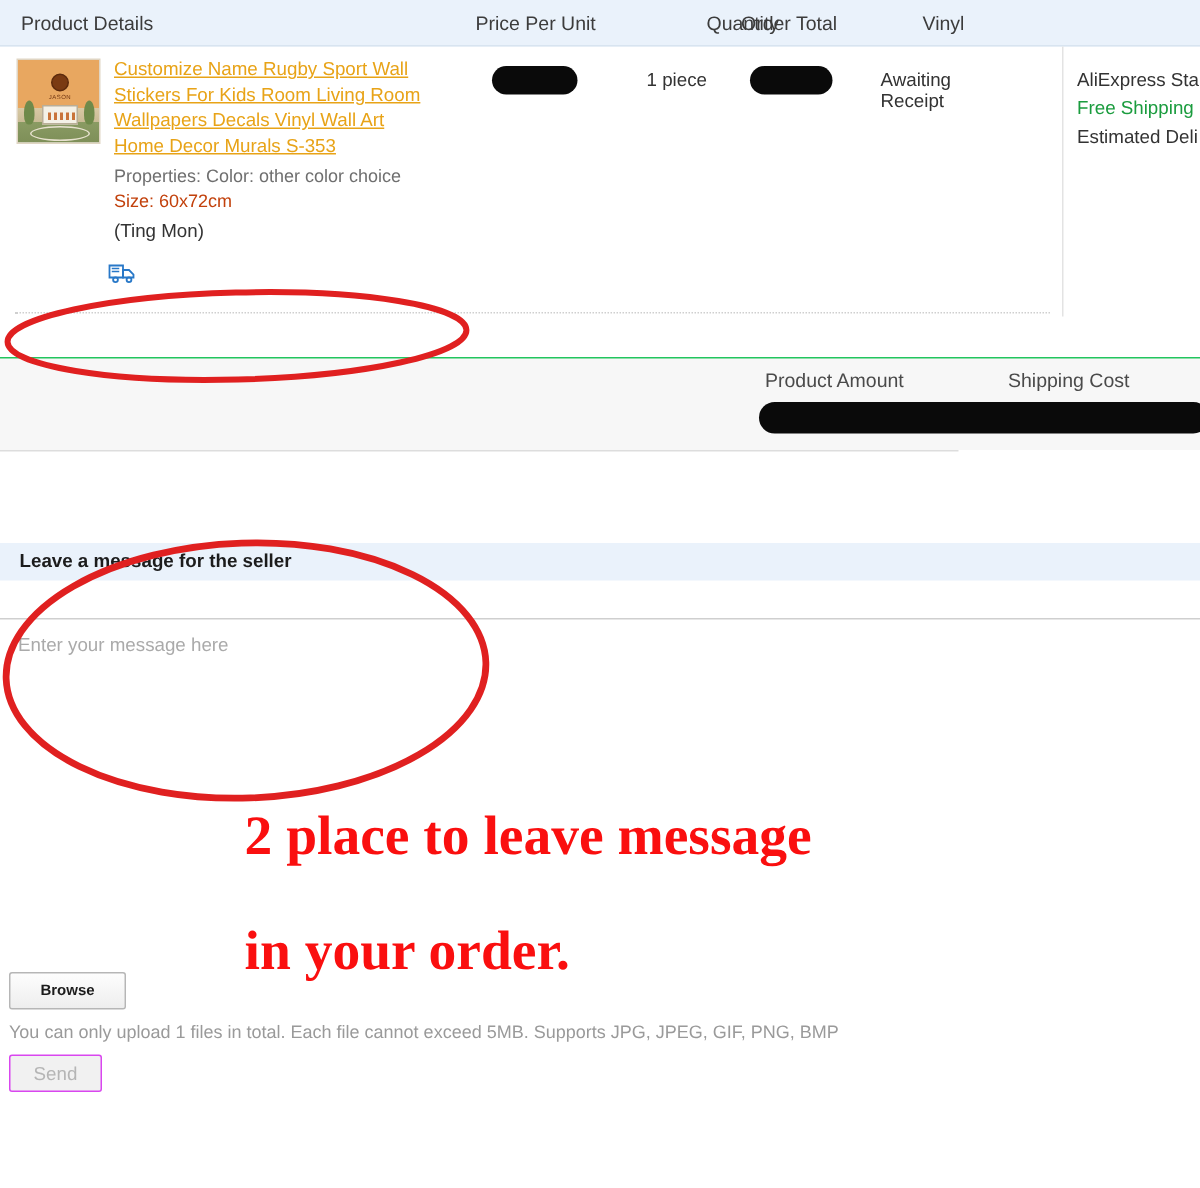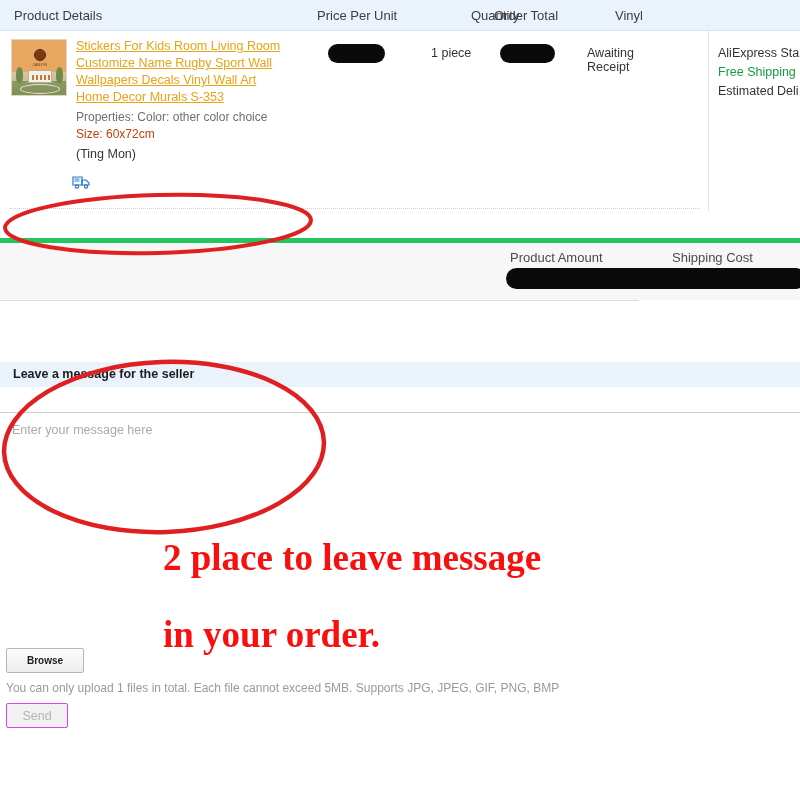--- a/index.html
+++ b/index.html
@@ -227,21 +227,21 @@
     white-space: nowrap;
   }
 
   
   #summary-bar {
     position: absolute;
     left: 0; top: 238px;
     width: 800px;
     height: 62px;
     background: #f7f7f7;
-    border-top: 5px solid #22c55e;
+    border-top: 1px solid #22c55e;
     box-sizing: border-box;
   }
   .sum-head {
     position: absolute;
     top: 7px;
     font-size: 13px;
     color: #4a4a4a;
     white-space: nowrap;
   }
   #sum-product-amount { left: 510px; }
@@ -369,22 +369,22 @@
   <div id="product-thumb">
     <div class="thumb-tree t1"></div>
     <div class="thumb-tree t2"></div>
     <div class="thumb-ball"></div>
     <div class="thumb-ball-txt">JASON</div>
     <div class="thumb-bldg"></div>
     <div class="thumb-field"></div>
   </div>
 
   <div id="product-info">
+    <a class="product-title">Customize Name Rugby Sport Wall</a>
     <a class="product-title">Stickers For Kids Room Living Room</a>
-    <a class="product-title">Customize Name Rugby Sport Wall</a>
     <a class="product-title">Wallpapers Decals Vinyl Wall Art</a>
     <a class="product-title">Home Decor Murals S-353</a>
     <div class="product-prop">Properties: Color: other color choice</div>
     <div class="product-prop2">Size: 60x72cm</div>
     <div class="product-buyer">(Ting Mon)</div>
   </div>
 
   <span id="ship-icon">
     <svg width="20" height="16" viewBox="0 0 20 16" fill="none" xmlns="http://www.w3.org/2000/svg">
       <path d="M1 3h9v8H1z" stroke="#2878c8" stroke-width="1.2" fill="none"></path>

